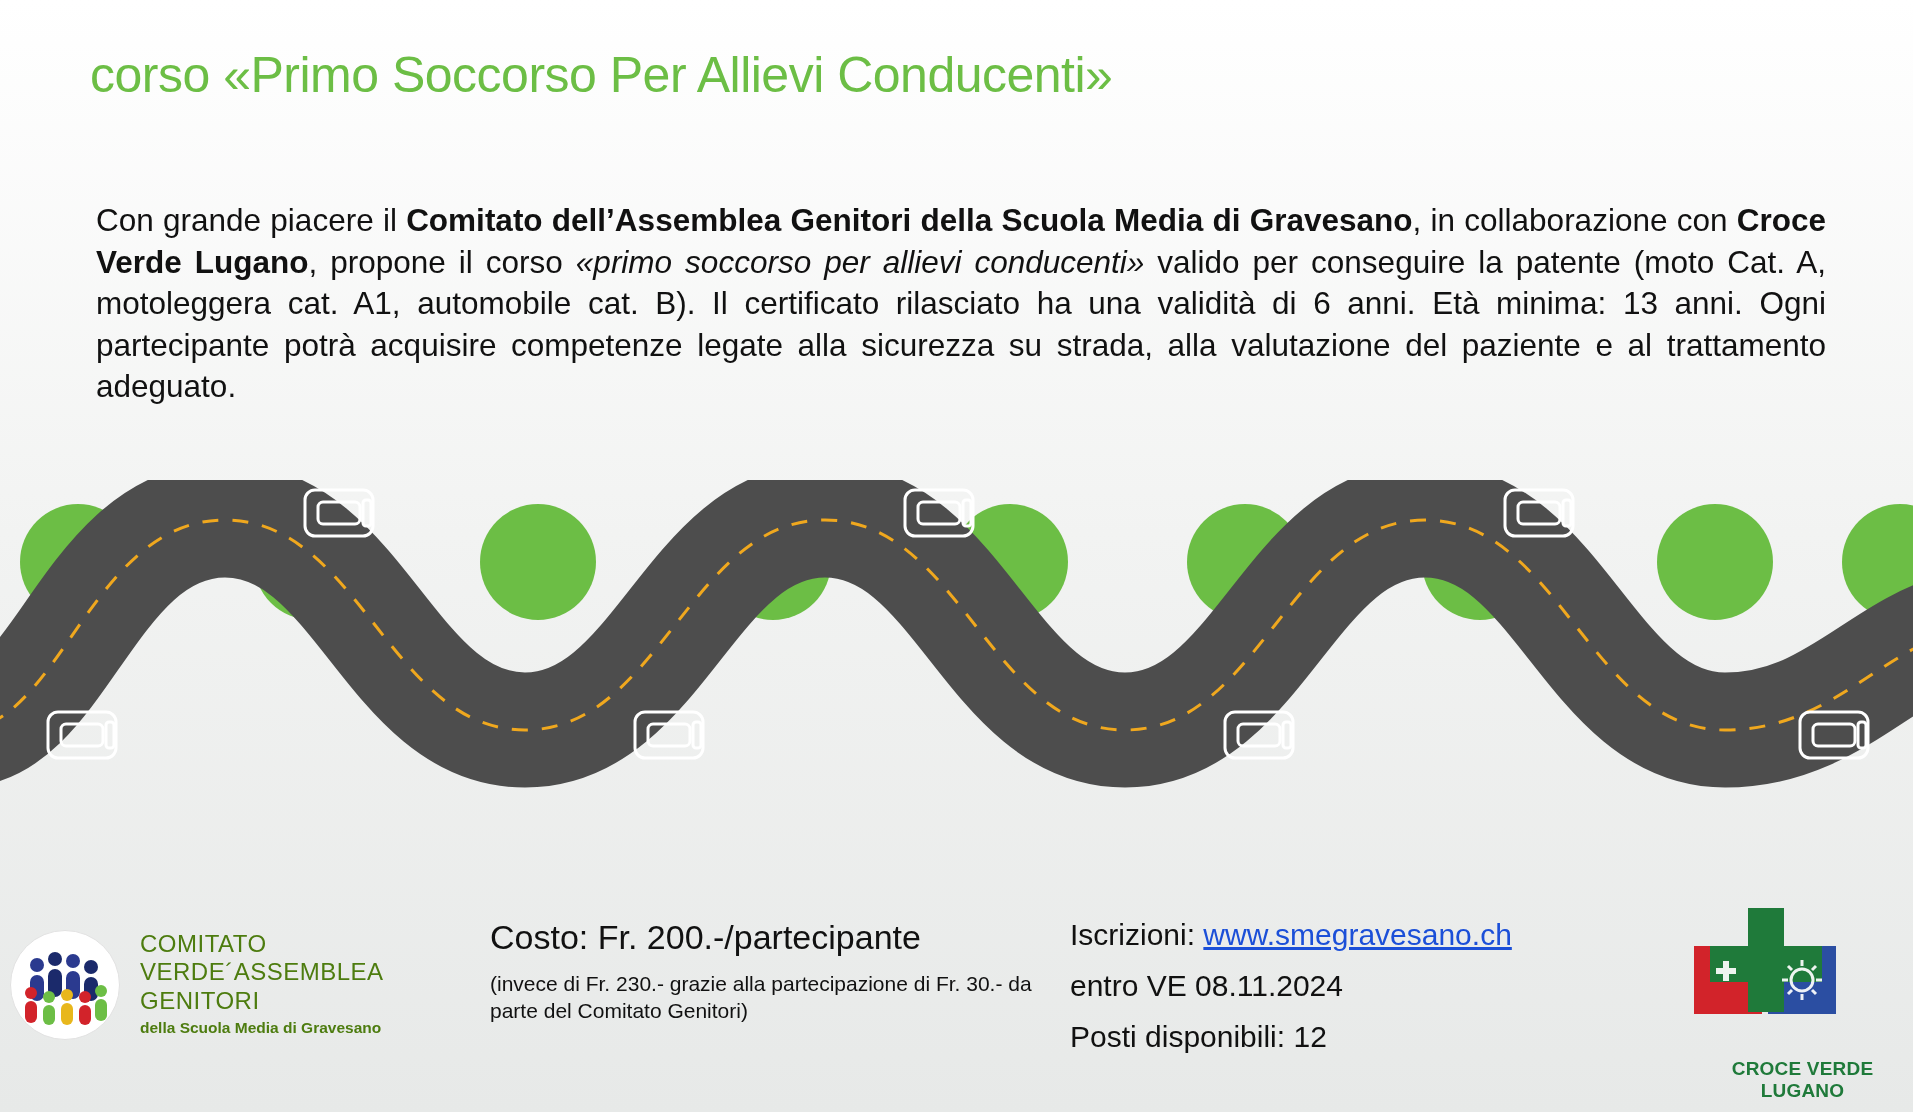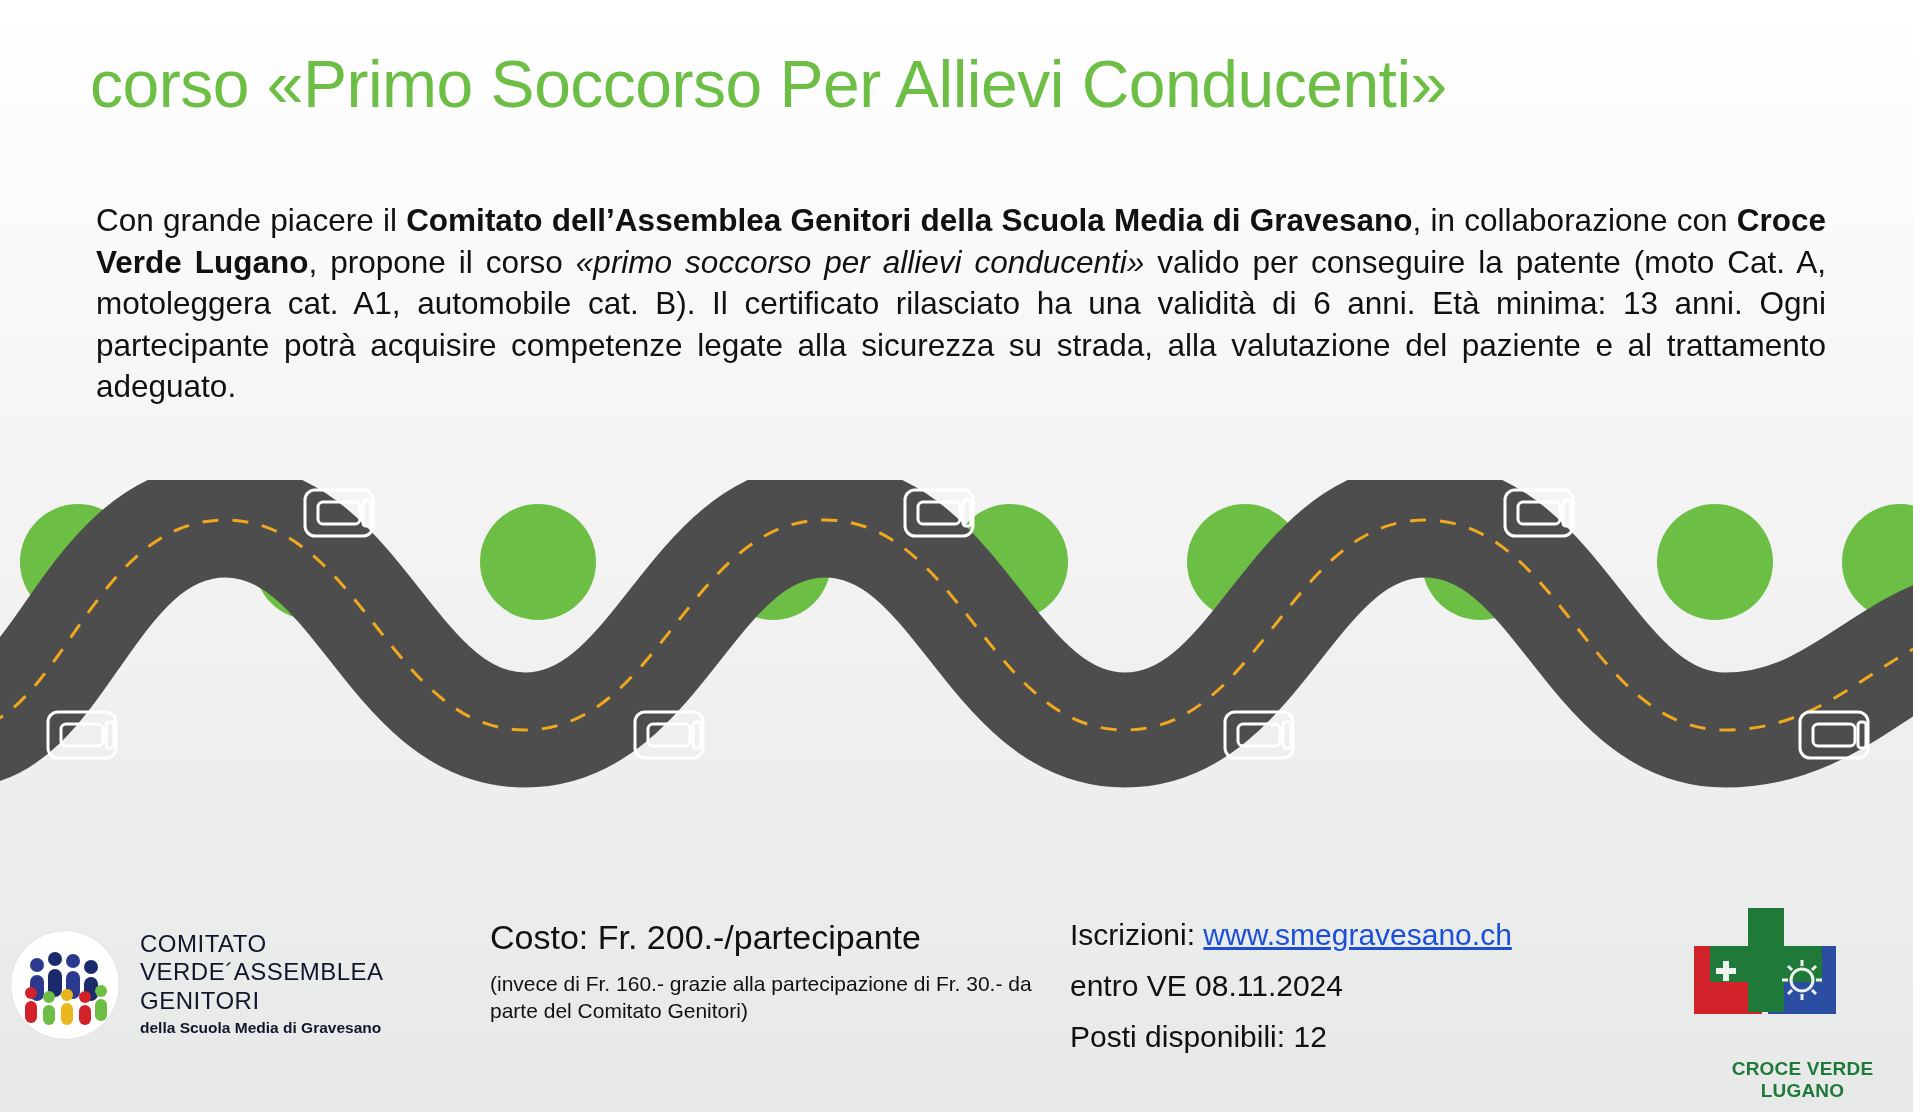--- a/index.html
+++ b/index.html
@@ -7,21 +7,21 @@
     width:1913px;height:1112px;
     font-family:"Liberation Sans", sans-serif;
     background:linear-gradient(180deg,#ffffff 0%,#f2f3f2 48%,#e7e9e8 100%);
     overflow:hidden;position:relative;
   }
   .poster{position:relative;width:1913px;height:1112px;overflow:hidden;}
 
   
   .title{
     position:absolute;left:90px;top:48px;width:1760px;
-    font-size:66px;line-height:1.1;color:#6cbe45;font-weight:400;
+    font-size:50px;line-height:1.1;color:#6cbe45;font-weight:400;
     letter-spacing:-0.5px;white-space:nowrap;
   }
 
   
   .body-block{
     position:absolute;left:96px;top:200px;width:1730px;
     font-size:31.5px;line-height:1.32;color:#111;
     text-align:justify;
   }
   .body-block b{font-weight:bold;}
@@ -41,21 +41,21 @@
   .bottom{position:absolute;left:0;top:900px;width:1913px;height:212px;}
 
   
   .logo-wrap{position:absolute;left:10px;top:20px;width:420px;height:160px;}
   .logo-circle{
     position:absolute;left:0;top:10px;width:108px;height:108px;border-radius:50%;
     background:#fff;border:1px solid #e2e2e2;overflow:hidden;
   }
   .logo-text{
     position:absolute;left:130px;top:10px;width:290px;
-    color:#0f172a;
+    color:#4d7c0f;
   }
   .logo-text .l1,.logo-text .l2,.logo-text .l3{
     font-size:24px;line-height:1.18;letter-spacing:.5px;font-weight:400;
   }
   .logo-text .l4{font-size:15.5px;font-weight:bold;margin-top:4px;}
 
   
   .cost{position:absolute;left:490px;top:18px;width:590px;}
   .cost-main{font-size:34px;color:#111;}
   .cost-sub{font-size:21px;line-height:1.28;color:#111;margin-top:14px;}
@@ -172,21 +172,21 @@
       <div class="logo-text">
         <div class="l1">COMITATO</div>
         <div class="l2">VERDE´ASSEMBLEA</div>
         <div class="l3">GENITORI</div>
         <div class="l4">della Scuola Media di Gravesano</div>
       </div>
     </div>
 
     <div class="cost">
       <div class="cost-main">Costo: Fr. 200.-/partecipante</div>
-      <div class="cost-sub">(invece di Fr. 160.- grazie alla partecipazione di Fr. 30.- da parte del Comitato Genitori)</div>
+      <div class="cost-sub">(invece di Fr. 230.- grazie alla partecipazione di Fr. 30.- da parte del Comitato Genitori)</div>
     </div>
 
     <div class="reg">
       <div class="reg-line">
         <span>Iscrizioni: </span><a class="reg-link" href="#">www.smegravesano.ch</a>
       </div>
       <div class="reg-line">entro VE 08.11.2024</div>
       <div class="reg-line">Posti disponibili: 12</div>
     </div>
 

